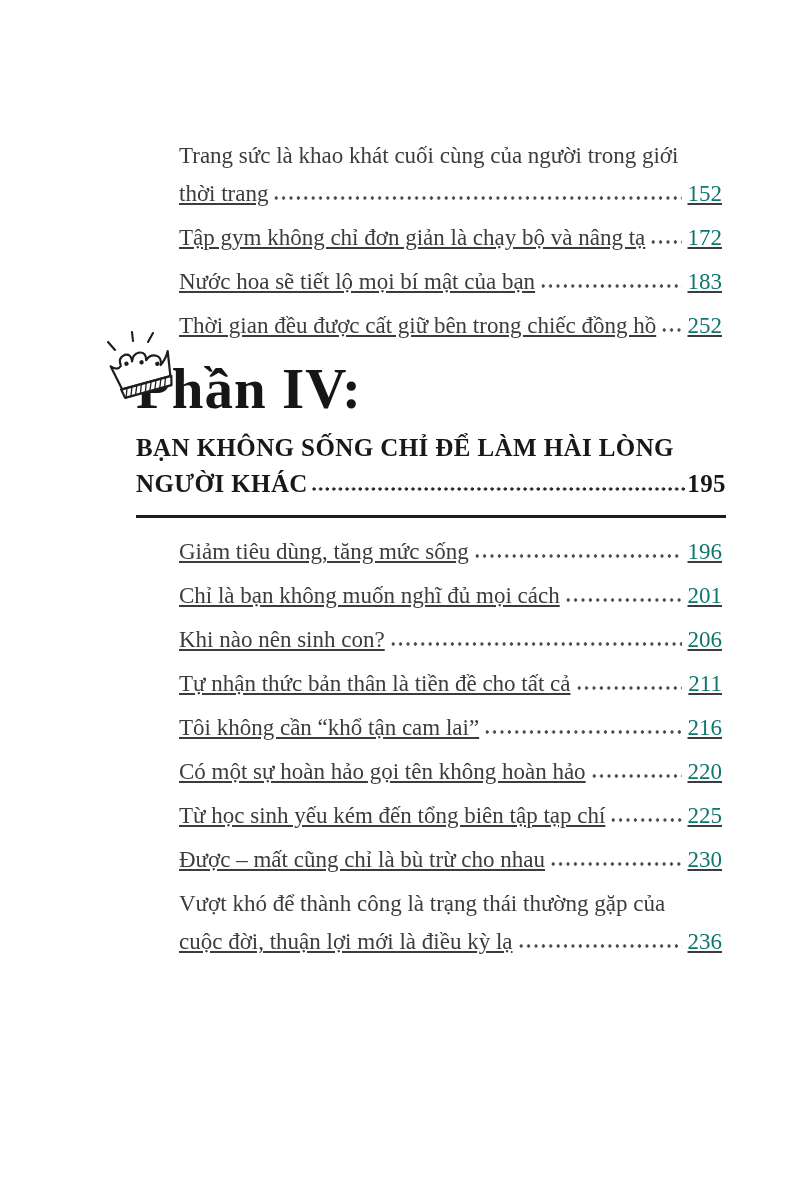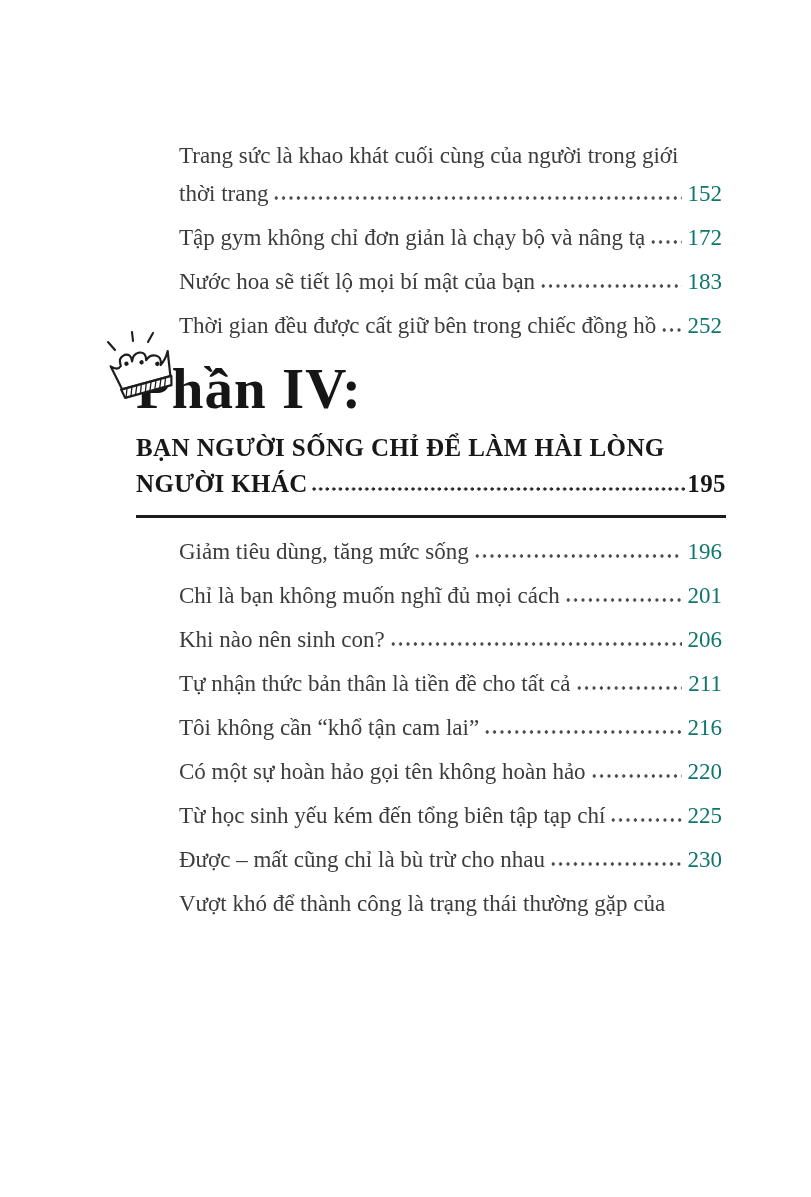--- a/index.html
+++ b/index.html
@@ -20,20 +20,21 @@
   .toc-list.first { padding-top: 142px; }
   .toc-list.second { margin-top: 20px; }
 
   .toc-entry { margin-bottom: 17px; }
   .toc-row {
     display: flex;
     align-items: center;
     font-size: 23px;
     line-height: 27px;
     color: #3c3c3c;
+    text-decoration: underline;
   }
   .toc-line1 {
     font-size: 23px;
     line-height: 27px;
     margin-bottom: 11px;
     color: #3c3c3c;
   }
   .toc-title { white-space: nowrap; }
   .dot-leader {
     flex: 1 1 auto;
@@ -181,21 +182,21 @@
           <circle cx="27" cy="31" r="2.2" fill="#1d1d1d" stroke="none"></circle>
           <circle cx="42" cy="33" r="2.2" fill="#1d1d1d" stroke="none"></circle>
           <circle cx="57" cy="38" r="2.2" fill="#1d1d1d" stroke="none"></circle>
         </g>
       </svg>
     </div>
 
     <h1 class="section-title">Phần IV:</h1>
 
     <div class="section-subtitle">
-      <div class="subtitle-line1">BẠN NGƯỜI SỐNG CHỈ ĐỂ LÀM HÀI LÒNG</div>
+      <div class="subtitle-line1">BẠN KHÔNG SỐNG CHỈ ĐỂ LÀM HÀI LÒNG</div>
       <div class="subtitle-row">
         <span>NGƯỜI KHÁC</span>
         <span class="dot-leader"></span>
         <span class="toc-page">195</span>
       </div>
     </div>
 
   </div>
 
   <hr class="section-divider">
@@ -261,17 +262,22 @@
     <div class="toc-entry">
       <div class="toc-row">
         <span class="toc-title">Được – mất cũng chỉ là bù trừ cho nhau</span>
         <span class="dot-leader"></span>
         <span class="toc-page">230</span>
       </div>
     </div>
 
     <div class="toc-entry">
       <div class="toc-line1">Vượt khó để thành công là trạng thái thường gặp của</div>
+      <div class="toc-row">
+        <span class="toc-title">cuộc đời, thuận lợi mới là điều kỳ lạ</span>
+        <span class="dot-leader"></span>
+        <span class="toc-page">236</span>
+      </div>
     </div>
 
   </div>
 
 </div>
 
 </body></html>

